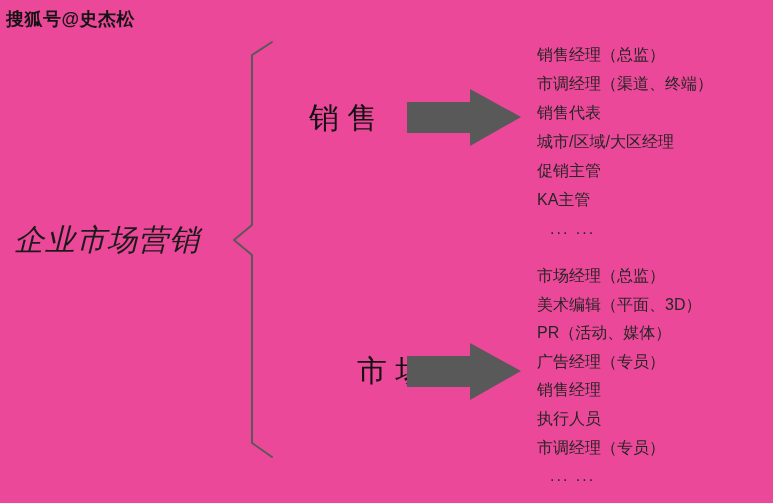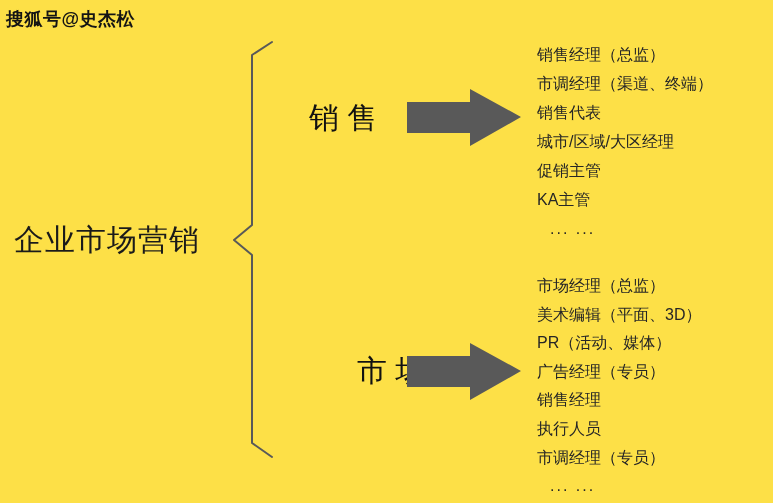--- a/index.html
+++ b/index.html
@@ -1,20 +1,20 @@
 <!DOCTYPE html>
 <html><head>
 <meta charset="utf-8">
 <style>
   html, body { margin: 0; padding: 0; background: #ffffff; }
   .canvas {
     position: relative;
     width: 773px;
     height: 503px;
-    background: #fde047;
+    background: #ec4899;
     overflow: hidden;
     font-family: "Liberation Sans", sans-serif;
     color: #262626;
   }
   .watermark {
     position: absolute;
     left: 6px;
     top: 7px;
     font-size: 18px;
     font-weight: 700;
@@ -25,20 +25,21 @@
   .root-label {
     position: absolute;
     left: 14px;
     top: 223px;
     font-size: 30px;
     font-weight: 400;
     color: #1a1a1a;
     letter-spacing: 1px;
     white-space: nowrap;
     line-height: 1.15;
+    font-style: italic;
   }
   .brace {
     position: absolute;
     left: 228px;
     top: 38px;
   }
   .branch-label {
     position: absolute;
     font-size: 30px;
     font-weight: 400;
@@ -56,21 +57,21 @@
     left: 537px;
     margin: 0;
     padding: 0;
     list-style: none;
     font-size: 16px;
     line-height: 29px;
     color: #262626;
     white-space: nowrap;
   }
   .role-list.sales  { top: 40px; }
-  .role-list.market { top: 272px; line-height: 28.6px; }
+  .role-list.market { top: 262px; line-height: 28.6px; }
   .role-list li { height: inherit; }
   .ellipsis-row { padding-left: 13px; letter-spacing: 2px; }
 </style>
 </head>
 <body>
 
 <div class="canvas">
 
   <div class="watermark">搜狐号@史杰松</div>
 

